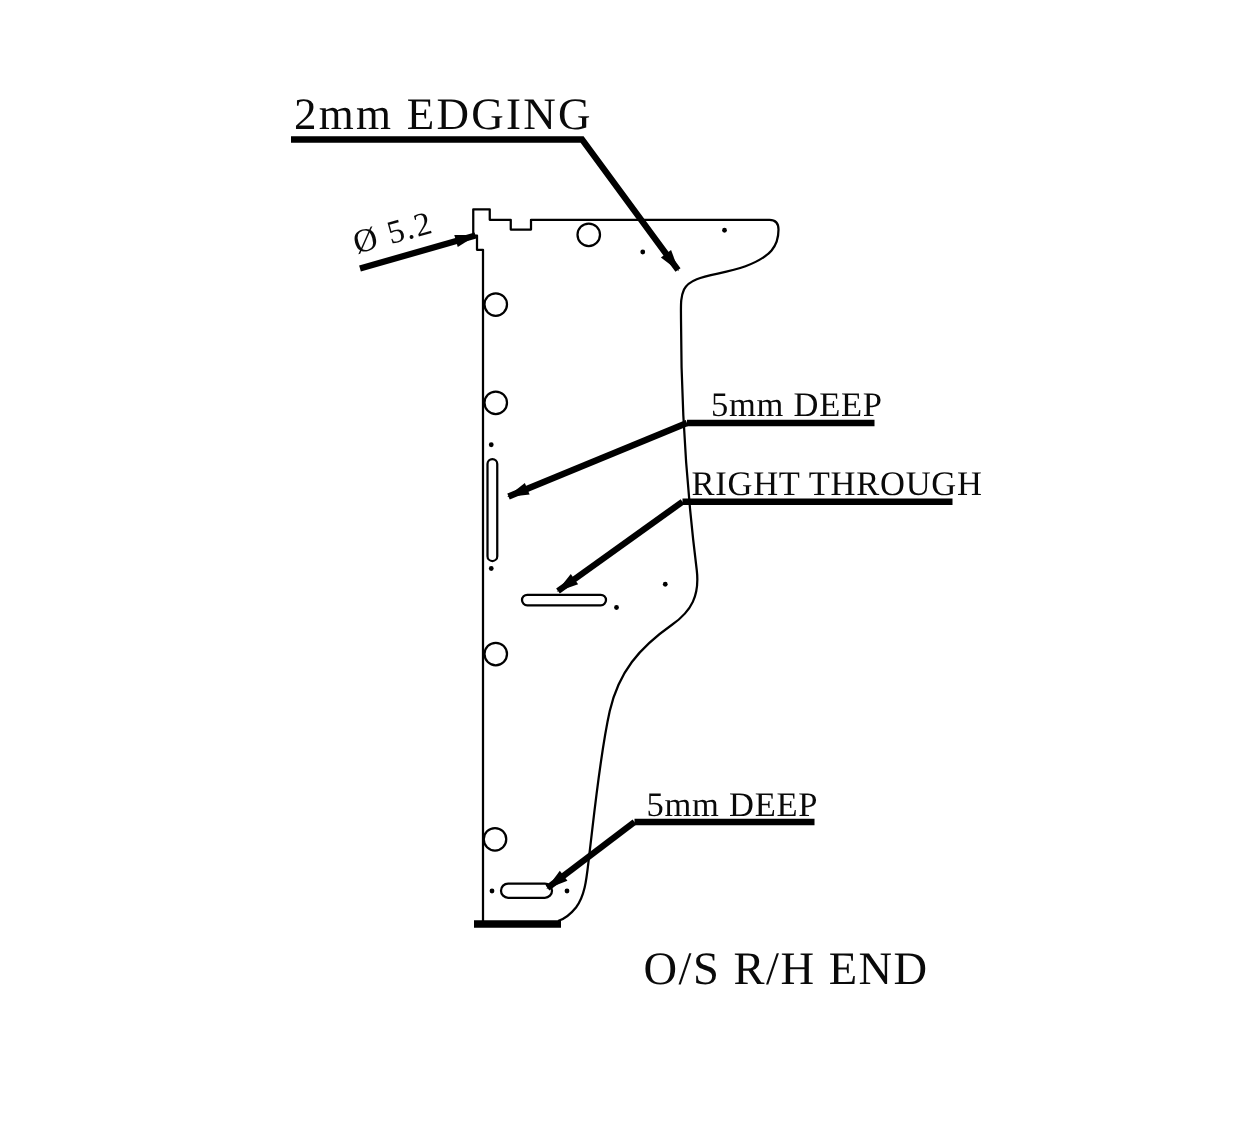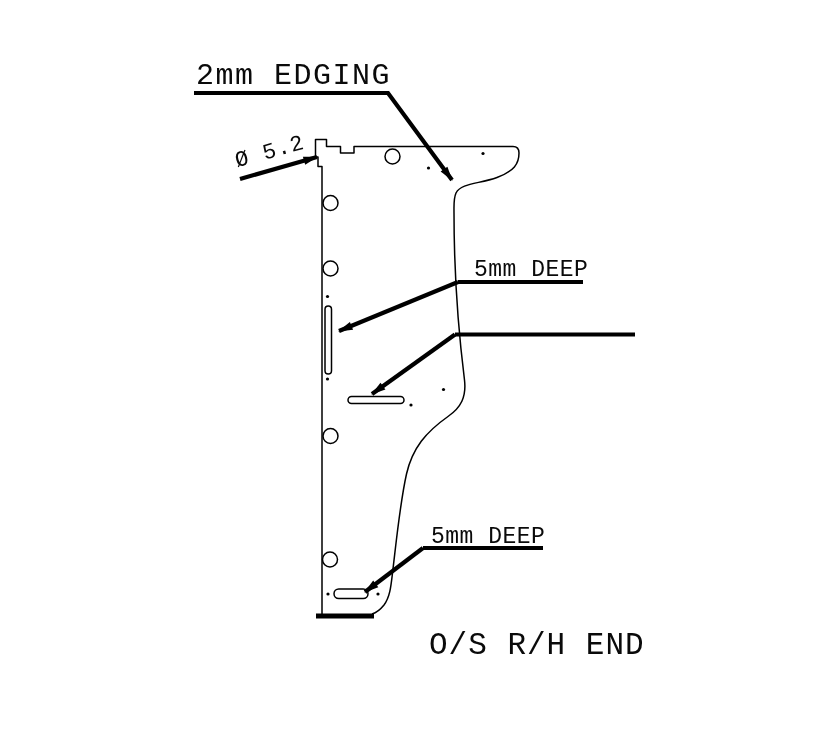--- a/index.html
+++ b/index.html
@@ -1,21 +1,21 @@
 <!DOCTYPE html>
 <html><head>
 <meta charset="utf-8">
 <style>
   html,body{margin:0;padding:0;background:#ffffff;}
   .canvas{
     position:relative;
     width:840px;height:750px;
     background:#ffffff;
     overflow:hidden;
-    font-family:Liberation Mono, monospace;
+    font-family:Liberation Serif, serif;
     color:#000;
   }
   .canvas svg{position:absolute;left:0;top:0;}
   .label{
     position:absolute;
     line-height:1.05;
     white-space:nowrap;
     color:#0a0a0a;
     font-stretch:semi-expanded;
   }
@@ -88,18 +88,19 @@
     <path d="M 543,548 L 423,548" fill="none" stroke="#000" stroke-width="4.2"></path>
     <path d="M 423,548 L 365,592" fill="none" stroke="#000" stroke-width="4.2" marker-end="url(#arrow)"></path>
   </svg>
 
   <div class="label lbl-edging">2mm EDGING</div>
 
   <div class="label lbl-dia">Ø 5.2</div>
 
   <div class="label lbl-deep1">5mm DEEP</div>
 
+  <div class="label lbl-through">RIGHT THROUGH</div>
 
   <div class="label lbl-deep2">5mm DEEP</div>
 
   <div class="label lbl-title">O/S R/H END</div>
 
 </div>
 
 </body></html>

